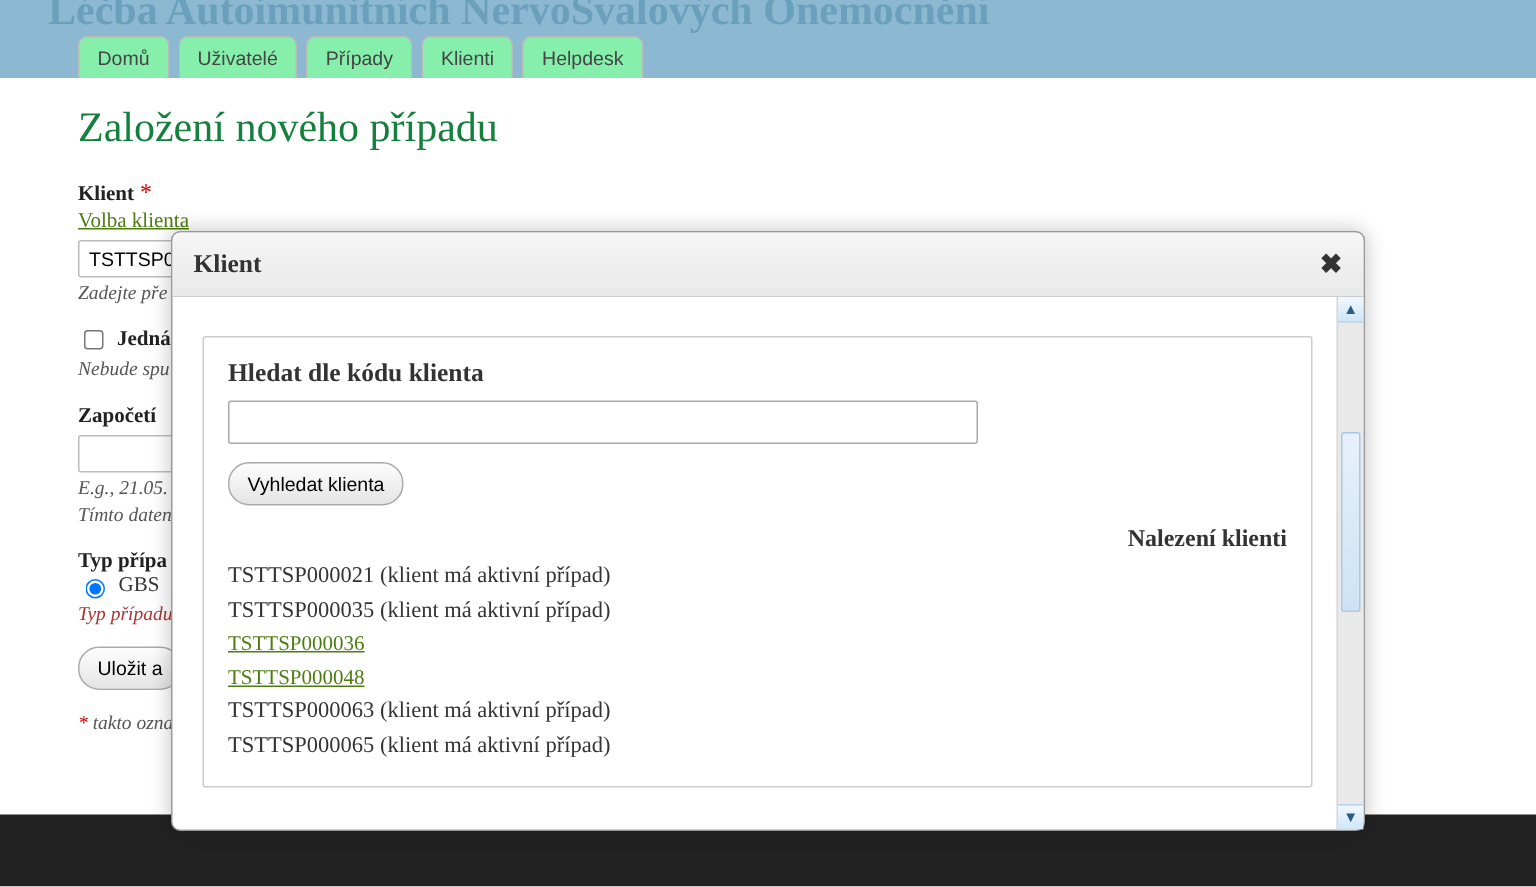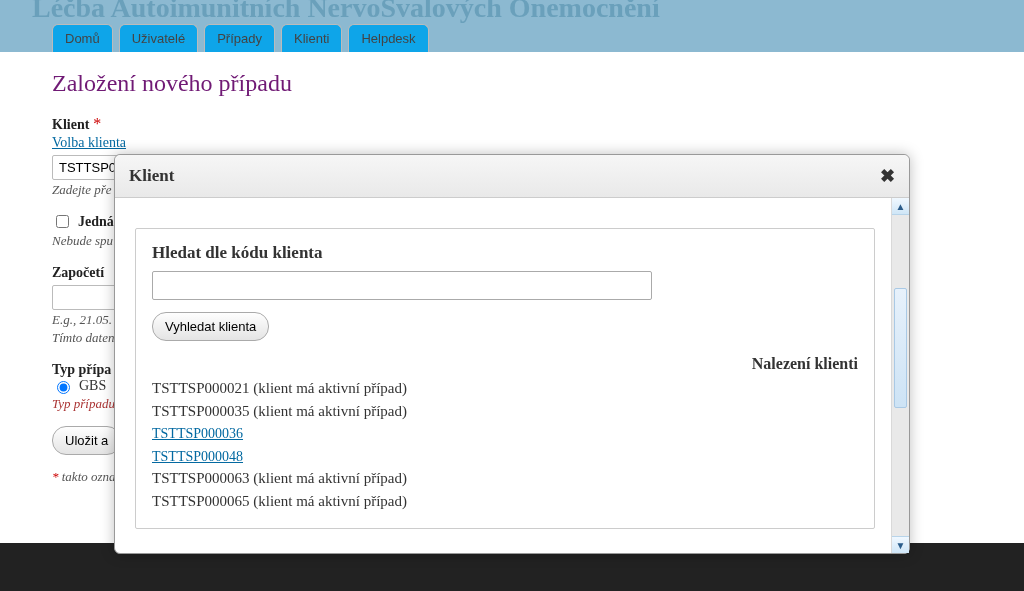--- a/index.html
+++ b/index.html
@@ -30,48 +30,48 @@
     top: -6px;
   }
   .tabs {
     position: absolute;
     bottom: 0;
     left: 52px;
     display: flex;
     gap: 6px;
   }
   .tab {
-    background: #0ea5e9;
+    background: #86efac;
     border: 1px solid #bbb;
     border-bottom: none;
     border-radius: 6px 6px 0 0;
     padding: 6px 12px 6px 12px;
     font-family: Arial, sans-serif;
     font-size: 13px;
     color: #444;
     cursor: pointer;
   }
   .content {
     padding: 18px 52px 0 52px;
   }
   h1.page-title {
-    font-size: 24px;
+    font-size: 28px;
     font-weight: normal;
     margin: 0 0 18px 0;
-    color: #701a75;
+    color: #15803d;
   }
   .field-block { margin-bottom: 14px; }
   .field-label {
     font-weight: bold;
     font-size: 14px;
     color: #222;
   }
   .req { color: #c00; }
   .link {
-    color: #0369a1;
+    color: #4d7c0f;
     text-decoration: underline;
     cursor: pointer;
     font-size: 14px;
   }
   .text-input {
     font-family: Arial, sans-serif;
     font-size: 13px;
     padding: 4px 6px;
     border: 1px solid #bbb;
     border-radius: 2px;
@@ -148,22 +148,21 @@
   }
   .modal-body-wrap {
     flex: 1;
     position: relative;
     overflow: hidden;
   }
   .modal-body {
     position: absolute;
     inset: 0 18px 0 0;
     overflow-y: hidden;
-    padding: 14px 16px 0 20px;
-    margin-top: 16px;
+    padding: 26px 16px 0 20px;
   }
   .fake-scrollbar {
     position: absolute;
     top: 0; right: 0; bottom: 0;
     width: 18px;
     background: #e9e9e9;
     border-left: 1px solid #d9d9d9;
   }
   .fake-scrollbar .arrow {
     position: absolute;

